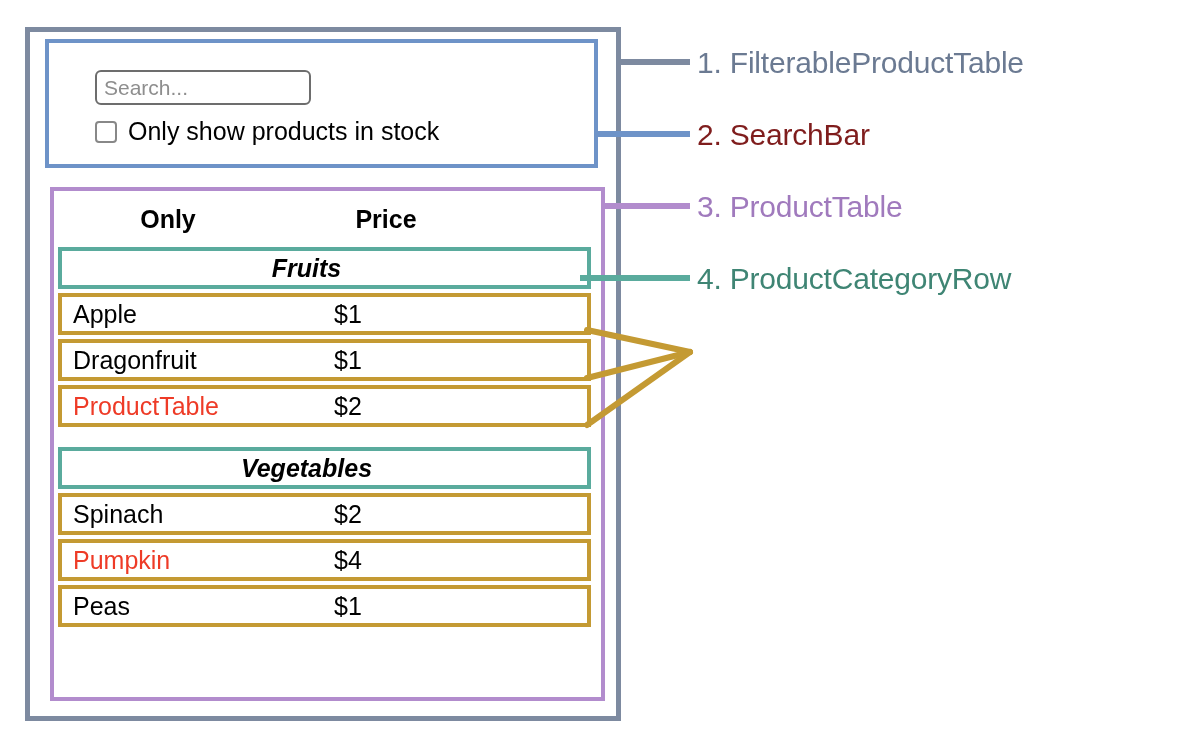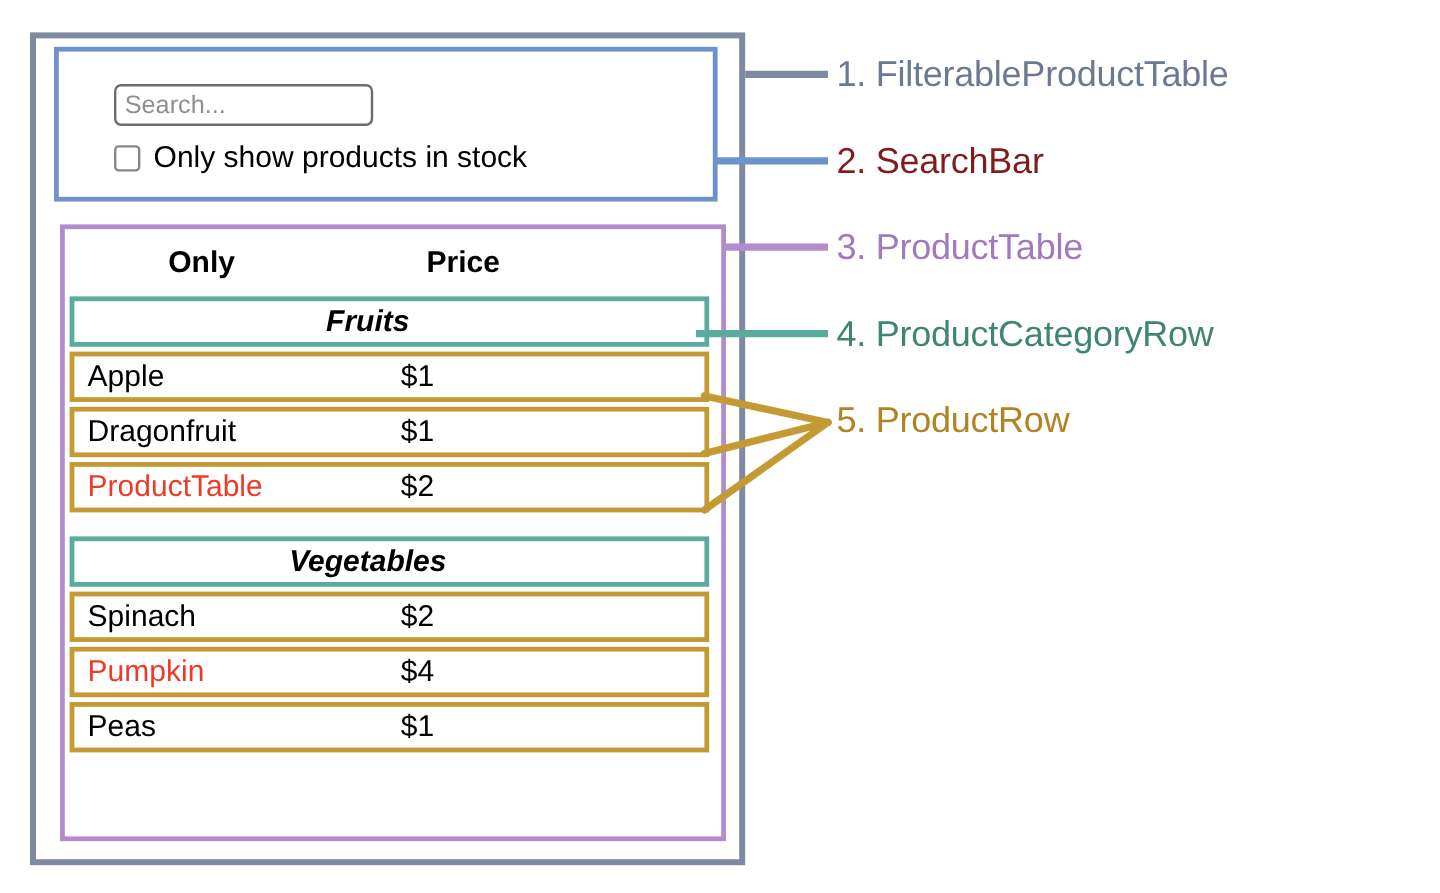--- a/index.html
+++ b/index.html
@@ -307,15 +307,14 @@
         <span class="pprice">$1</span>
       </div>
 
     </div>
   </div>
 
   <div class="legend-item" id="legend-1">1. FilterableProductTable</div>
   <div class="legend-item" id="legend-2">2. SearchBar</div>
   <div class="legend-item" id="legend-3">3. ProductTable</div>
   <div class="legend-item" id="legend-4">4. ProductCategoryRow</div>
-  <div class="legend-item" id="legend-5">5. ProductRow</div>
 
 </div>
 
 </body></html>

